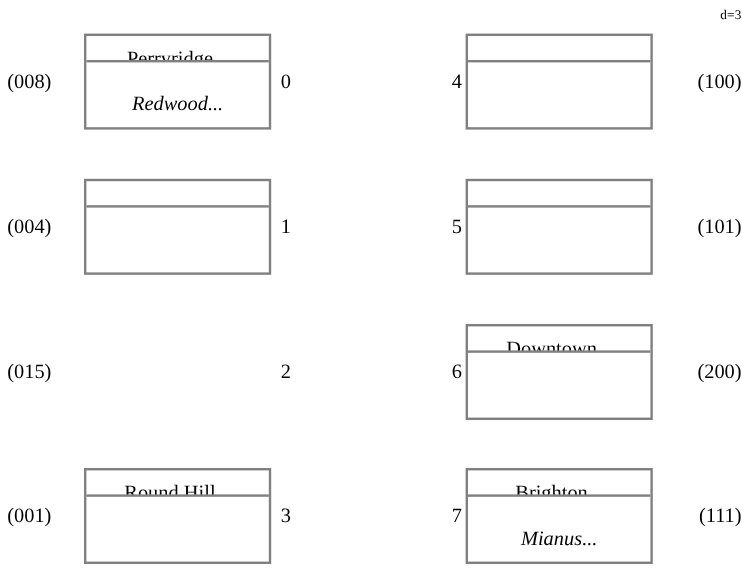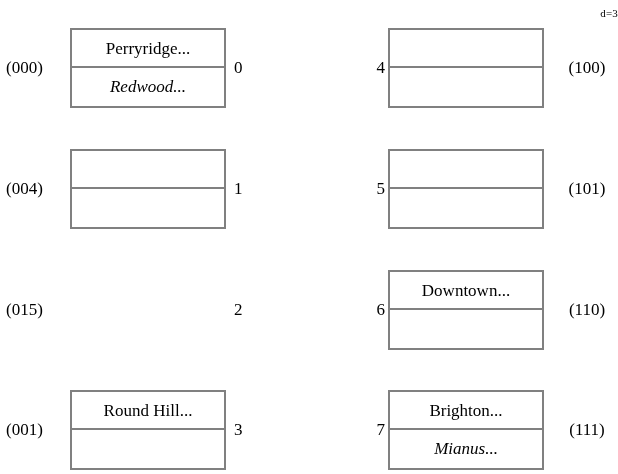--- a/index.html
+++ b/index.html
@@ -52,21 +52,21 @@
     box-sizing: border-box;
     background: #ffffff;
   }
   .col-left  .bucket-box { left: 70px; }
   .col-right .bucket-box { left: 79px; }
 
   .slot {
     position: absolute;
     left: 0;
     width: 100%;
-    height: 38px;
+    height: 22px;
     box-sizing: border-box;
     text-align: center;
     font-size: 17px;
     line-height: 38px;
     white-space: nowrap;
     overflow: hidden;
   }
   .slot.slot-top {
     top: 0;
     border-bottom: 2px solid #808080;
@@ -97,32 +97,32 @@
     text-align: left;
   }
   .label-index-right {
     left: 62px;
     width: 14px;
     text-align: right;
   }
   .label-binary-right {
     left: 247px;
     width: 62px;
-    text-align: center;
+    text-align: right;
   }
 </style>
 </head>
 <body>
 
 <div id="diagram">
 
   <div class="title">d=3</div>
 
   <div class="bucket-row col-left" style="top:28px;">
-    <div class="side-label label-binary-left">(000)</div>
+    <div class="side-label label-binary-left">(008)</div>
     <div class="bucket-box">
       <div class="slot slot-top">Perryridge...</div>
       <div class="slot slot-bottom">Redwood...</div>
     </div>
     <div class="side-label label-index-left">0</div>
   </div>
 
   <div class="bucket-row col-left" style="top:149px;">
     <div class="side-label label-binary-left">(004)</div>
     <div class="bucket-box">
@@ -163,21 +163,21 @@
     </div>
     <div class="side-label label-binary-right">(101)</div>
   </div>
 
   <div class="bucket-row col-right" style="top:270px;">
     <div class="side-label label-index-right">6</div>
     <div class="bucket-box">
       <div class="slot slot-top">Downtown...</div>
       <div class="slot slot-bottom"></div>
     </div>
-    <div class="side-label label-binary-right">(110)</div>
+    <div class="side-label label-binary-right">(200)</div>
   </div>
 
   <div class="bucket-row col-right" style="top:390px;">
     <div class="side-label label-index-right">7</div>
     <div class="bucket-box">
       <div class="slot slot-bottom">Mianus...</div>
       <div class="slot slot-top">Brighton...</div>
     </div>
     <div class="side-label label-binary-right">(111)</div>
   </div>

